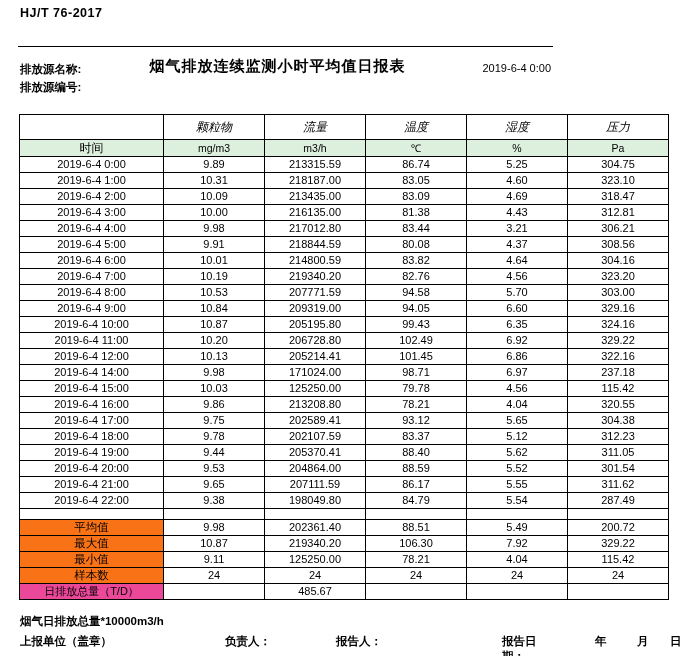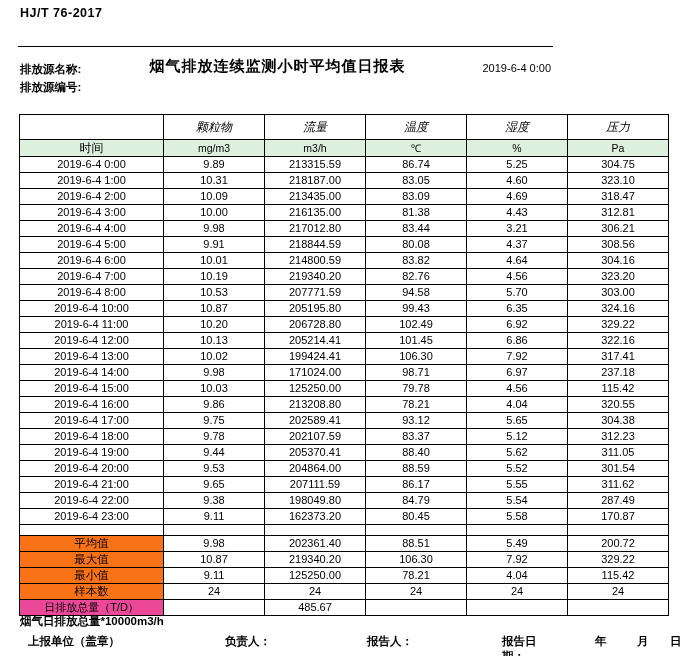--- a/index.html
+++ b/index.html
@@ -129,23 +129,23 @@
     font-weight: bold;
   }
   .signrow {
     position: absolute;
     left: 20px;
     right: 20px;
     top: 634px;
     font-size: 11.5px;
     font-weight: bold;
   }
-  .signrow .s1 { position: absolute; left: 8px; }
+  .signrow .s1 { position: absolute; left: 0; }
   .signrow .s2 { position: absolute; left: 205px; }
-  .signrow .s3 { position: absolute; left: 347px; }
+  .signrow .s3 { position: absolute; left: 316px; }
   .signrow .s4 { position: absolute; left: 450px; margin-left: 32px; }
   .signrow .s5 { position: absolute; left: 575px; }
   .signrow .s6 { position: absolute; left: 617px; }
   .signrow .s7 { position: absolute; left: 650px; }
 </style>
 </head>
 <body>
 
 <div class="page">
 
@@ -252,20 +252,28 @@
       </tr>
       <tr class="data-row">
         <td class="time-cell">2019-6-4 8:00</td>
         <td class="num-cell">10.53</td>
         <td class="num-cell">207771.59</td>
         <td class="num-cell">94.58</td>
         <td class="num-cell">5.70</td>
         <td class="num-cell">303.00</td>
       </tr>
       <tr class="data-row">
+        <td class="time-cell">2019-6-4 9:00</td>
+        <td class="num-cell">10.84</td>
+        <td class="num-cell">209319.00</td>
+        <td class="num-cell">94.05</td>
+        <td class="num-cell">6.60</td>
+        <td class="num-cell">329.16</td>
+      </tr>
+      <tr class="data-row">
         <td class="time-cell">2019-6-4 10:00</td>
         <td class="num-cell">10.87</td>
         <td class="num-cell">205195.80</td>
         <td class="num-cell">99.43</td>
         <td class="num-cell">6.35</td>
         <td class="num-cell">324.16</td>
       </tr>
       <tr class="data-row">
         <td class="time-cell">2019-6-4 11:00</td>
         <td class="num-cell">10.20</td>
@@ -276,28 +284,20 @@
       </tr>
       <tr class="data-row">
         <td class="time-cell">2019-6-4 12:00</td>
         <td class="num-cell">10.13</td>
         <td class="num-cell">205214.41</td>
         <td class="num-cell">101.45</td>
         <td class="num-cell">6.86</td>
         <td class="num-cell">322.16</td>
       </tr>
       <tr class="data-row">
-        <td class="time-cell">2019-6-4 13:00</td>
-        <td class="num-cell">10.02</td>
-        <td class="num-cell">199424.41</td>
-        <td class="num-cell">106.30</td>
-        <td class="num-cell">7.92</td>
-        <td class="num-cell">317.41</td>
-      </tr>
-      <tr class="data-row">
         <td class="time-cell">2019-6-4 14:00</td>
         <td class="num-cell">9.98</td>
         <td class="num-cell">171024.00</td>
         <td class="num-cell">98.71</td>
         <td class="num-cell">6.97</td>
         <td class="num-cell">237.18</td>
       </tr>
       <tr class="data-row">
         <td class="time-cell">2019-6-4 15:00</td>
         <td class="num-cell">10.03</td>
@@ -354,28 +354,20 @@
         <td class="num-cell">5.55</td>
         <td class="num-cell">311.62</td>
       </tr>
       <tr class="data-row">
         <td class="time-cell">2019-6-4 22:00</td>
         <td class="num-cell">9.38</td>
         <td class="num-cell">198049.80</td>
         <td class="num-cell">84.79</td>
         <td class="num-cell">5.54</td>
         <td class="num-cell">287.49</td>
-      </tr>
-      <tr class="data-row">
-        <td class="time-cell">2019-6-4 23:00</td>
-        <td class="num-cell">9.11</td>
-        <td class="num-cell">162373.20</td>
-        <td class="num-cell">80.45</td>
-        <td class="num-cell">5.58</td>
-        <td class="num-cell">170.87</td>
       </tr>
 
       <tr class="spacer">
         <td></td>
         <td></td>
         <td></td>
         <td></td>
         <td></td>
         <td></td>
       </tr>

